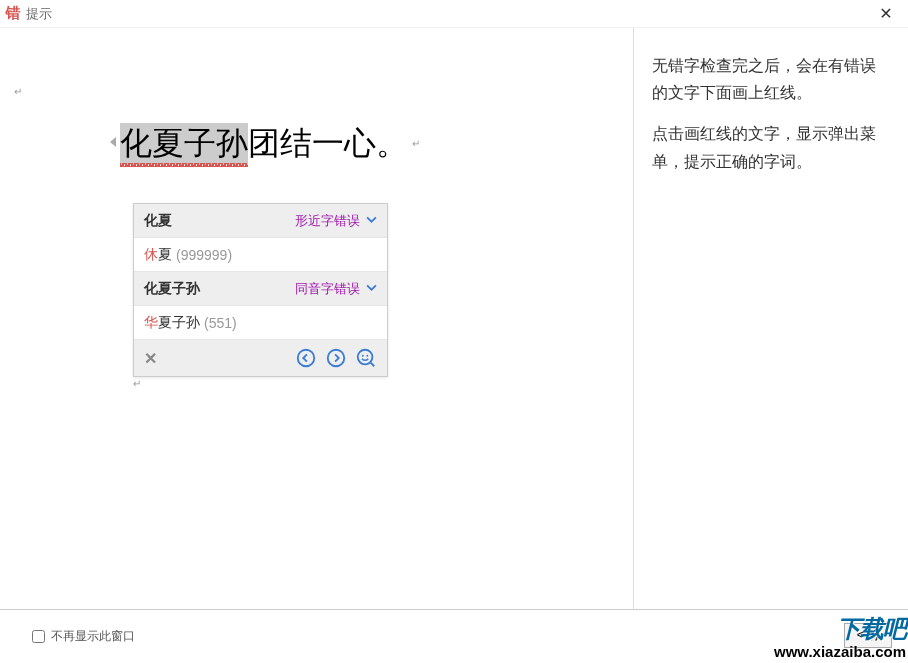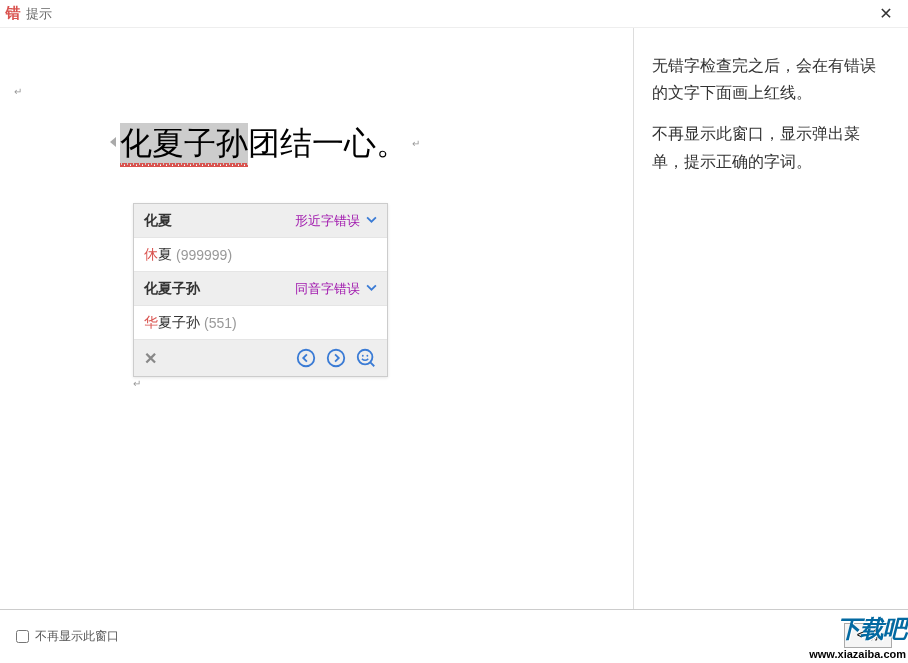--- a/index.html
+++ b/index.html
@@ -200,21 +200,21 @@
       padding: 24px 18px;
       font-size: 16px;
       color: #333;
       line-height: 1.7;
     }
     .right-pane p { margin-bottom: 14px; }
     .bottom-bar {
       height: 52px;
       display: flex;
       align-items: center;
-      padding: 0 16px;
+      padding: 0 32px;
       position: relative;
     }
     .checkbox-wrap {
       display: flex;
       align-items: center;
       gap: 6px;
       color: #555;
       font-size: 12px;
     }
     .checkbox-wrap input {
@@ -247,21 +247,21 @@
       font-weight: 900;
       font-style: italic;
       color: #0369a1;
       letter-spacing: -1px;
       text-shadow: 1px 1px 0 #fff;
     }
     .watermark .wm-url {
       position: absolute;
       right: 2px;
       bottom: 3px;
-      font-size: 11px;
+      font-size: 15px;
       color: #000;
       font-weight: bold;
       text-align: center;
     }
   </style>
 </head>
 <body>
 
 <div class="titlebar">
   <span class="app-icon">错</span>
@@ -338,21 +338,21 @@
           </svg>
         </span>
       </div>
     </div>
 
     <span class="post-mark">↵</span>
   </div>
 
   <div class="right-pane">
     <p>无错字检查完之后，会在有错误的文字下面画上红线。</p>
-    <p>不再显示此窗口，显示弹出菜单，提示正确的字词。</p>
+    <p>点击画红线的文字，显示弹出菜单，提示正确的字词。</p>
   </div>
 </div>
 
 <div class="bottom-bar">
   <label class="checkbox-wrap">
     <input type="checkbox" style="">
     <span>不再显示此窗口</span>
   </label>
   <button class="nav-btn">&lt; 前</button>
 </div>

